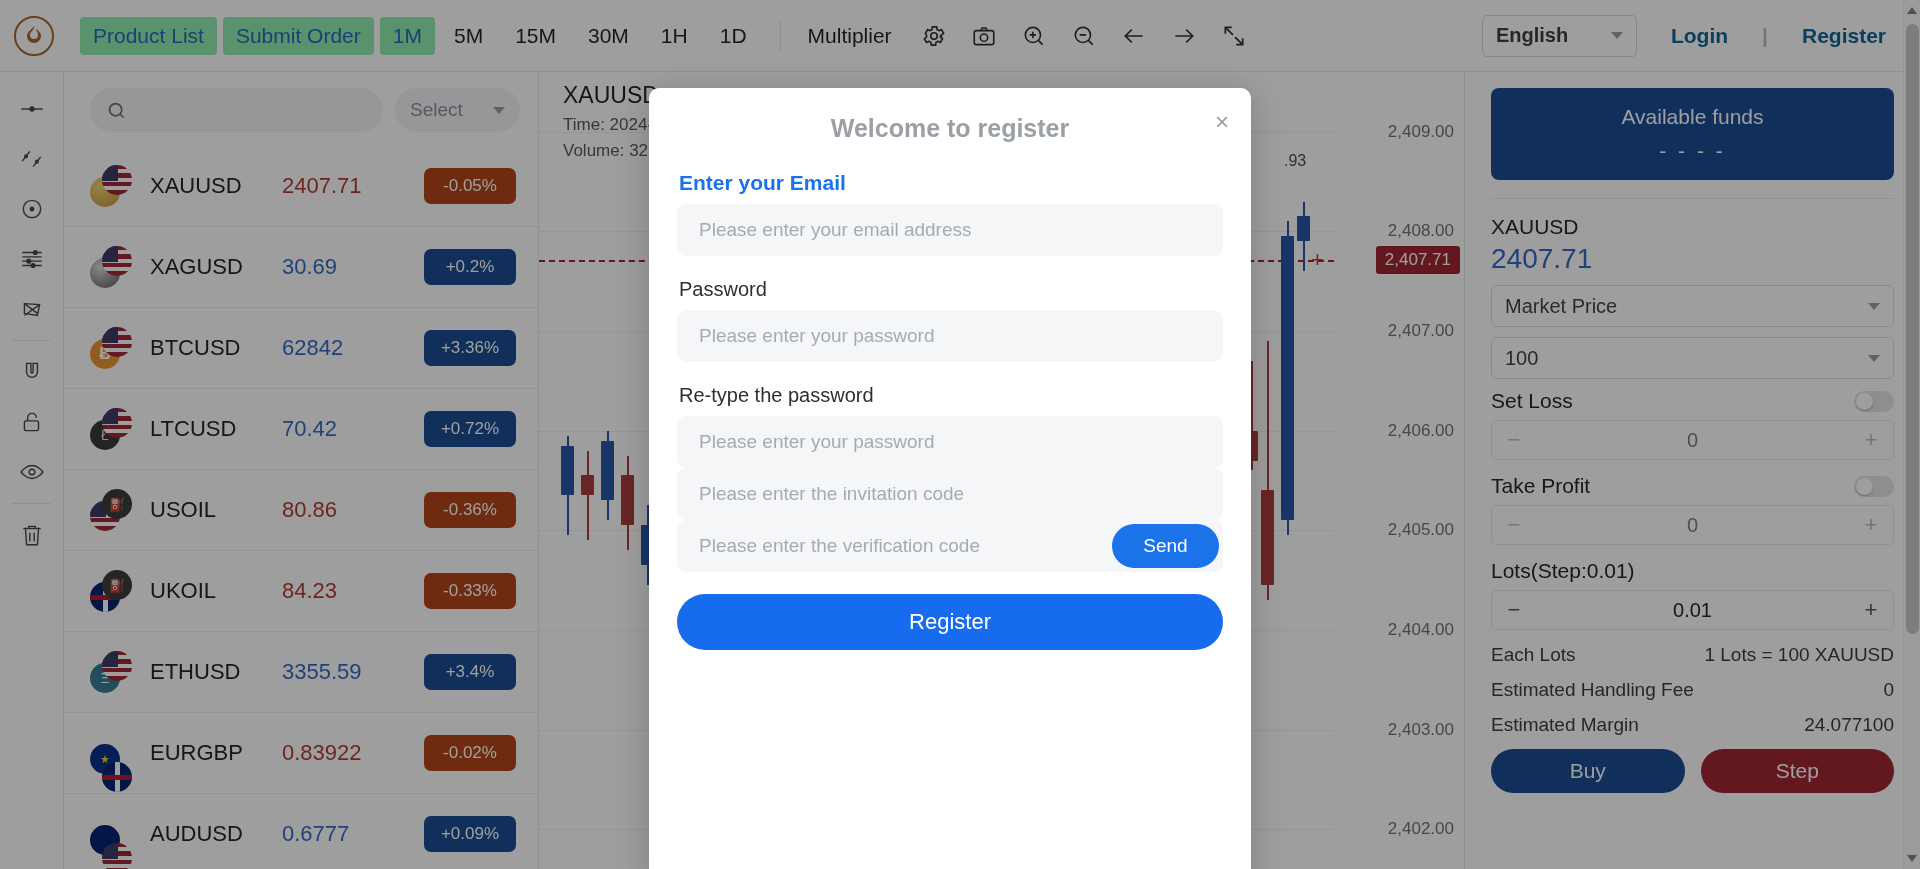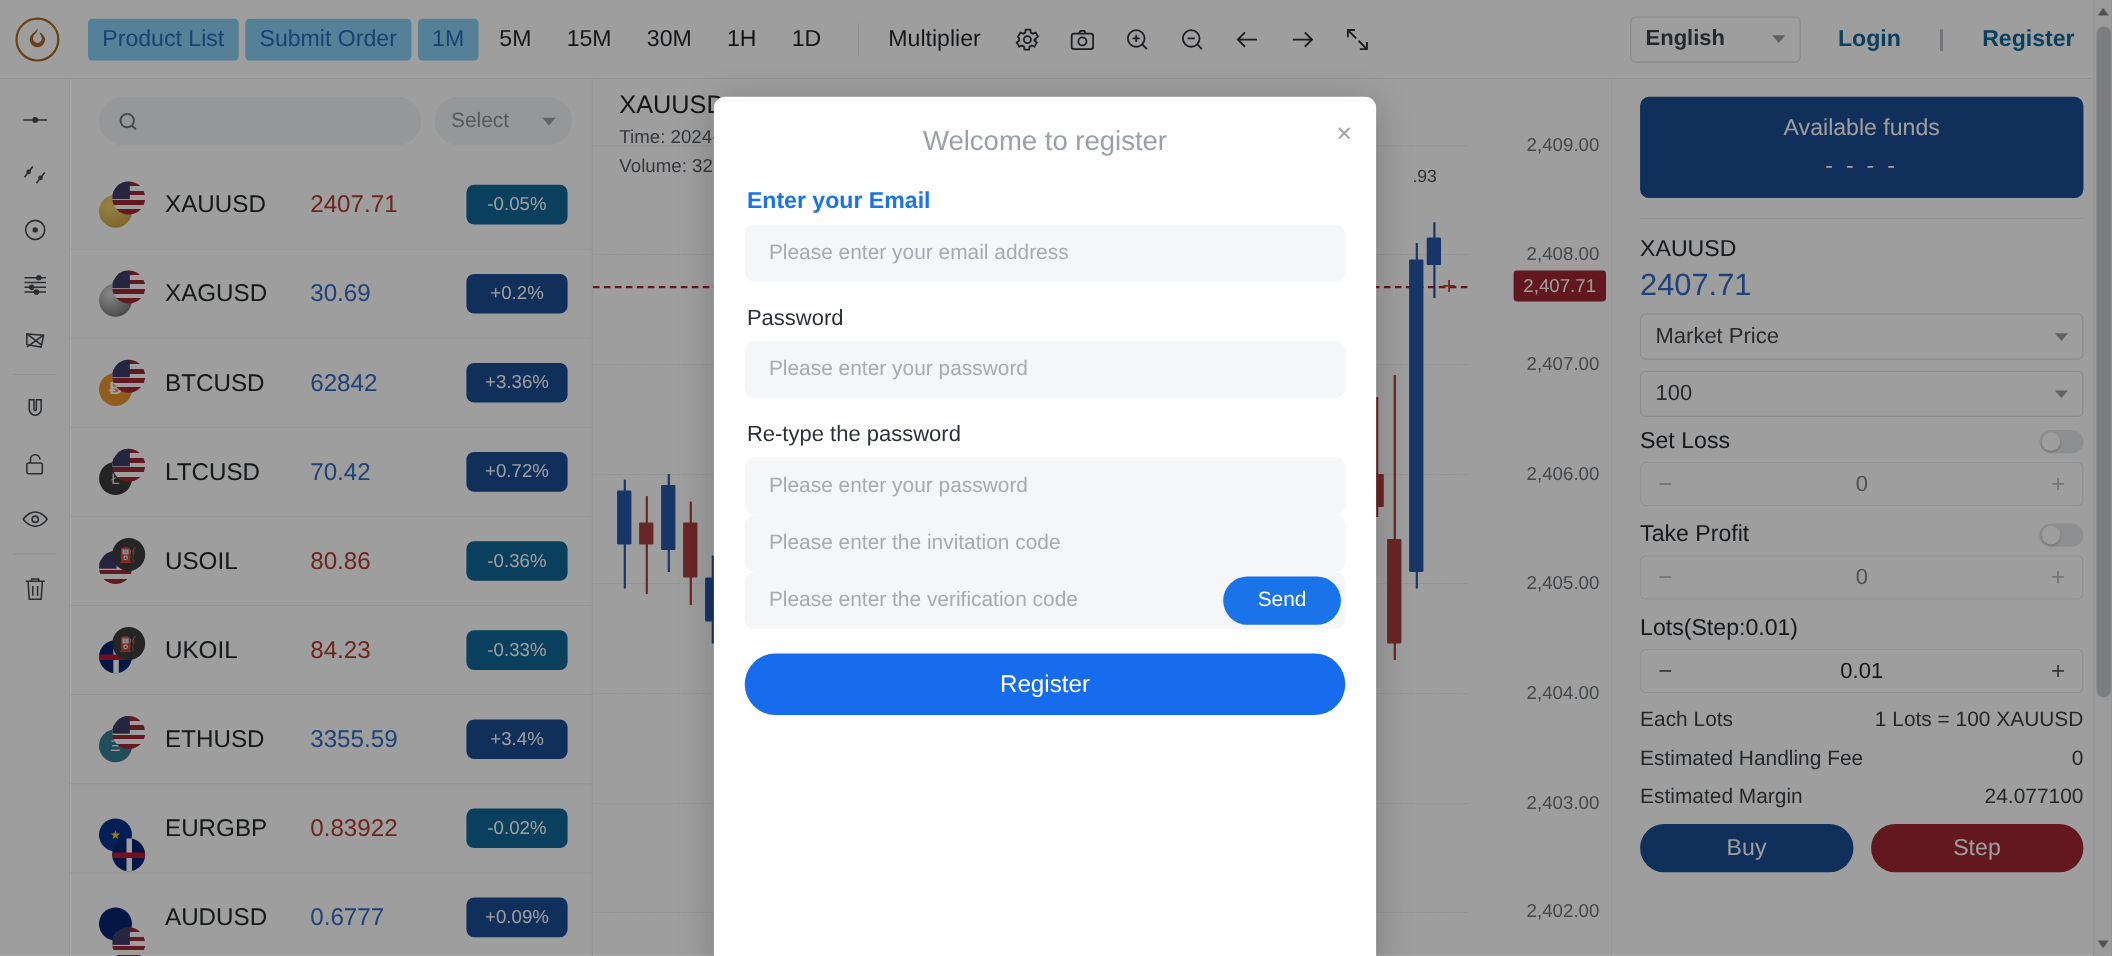--- a/index.html
+++ b/index.html
@@ -19,21 +19,21 @@
     display:flex; align-items:center; border-bottom:1px solid #e8eaee;
     background:#fff; padding-left:14px;
   }
   .logo { width:40px; height:40px; border-radius:50%; border:2px solid #b5651d;
     display:flex; align-items:center; justify-content:center; margin-right:26px; flex:none; }
   .logo svg { width:24px; height:24px; }
   .tb-btn {
     font-size:21px; color:#1f2328; padding:7px 13px; border-radius:4px;
     margin-right:6px; white-space:nowrap; cursor:pointer;
   }
-  .tb-btn.hl { background:#7dd3fc; color:#2668c9; }
+  .tb-btn.hl { background:#86efac; color:#2668c9; }
   .tb-sep { width:1px; height:30px; background:#e2e5ea; margin:0 14px; }
   .tb-icon { width:46px; height:46px; display:flex; align-items:center; justify-content:center;
     cursor:pointer; color:#2c3136; margin-right:4px; }
   .tb-icon svg { width:26px; height:26px; }
   .topbar-right { margin-left:auto; display:flex; align-items:center; padding-right:34px;font-weight:bold; }
   .lang-select {
     width:155px; height:42px; border:1px solid #d7dade; border-radius:5px;
     display:flex; align-items:center; justify-content:space-between;
     padding:0 13px; font-size:20px; color:#3b4045; cursor:pointer;
   }
@@ -67,21 +67,21 @@
   .flags { position:relative; width:46px; height:42px; flex:none; margin-right:14px; }
   .flag-a, .flag-b { position:absolute; width:30px; height:30px; border-radius:50%;
      overflow:hidden; background:#ddd; }
   .flag-a { left:0; top:12px; }
   .flag-b { left:12px; top:0; }
   .sym { font-size:22px; color:#222629; width:132px; flex:none; }
   .prc { font-size:22px; flex:1; }
   .prc.up { color:#2b6cd4; } .prc.down { color:#c0392b; }
   .badge { width:92px; height:36px; border-radius:7px; display:flex; align-items:center;
      justify-content:center; font-size:17px; color:#fff; flex:none; }
-  .badge.up { background:#134ca0; } .badge.down { background:#0369a1; }
+  .badge.up { background:#134ca0; } .badge.down { background:#c2410c; }
 
   
   .f-us { background:linear-gradient(#b22234 0 14%, #fff 14% 28%, #b22234 28% 42%,
           #fff 42% 56%, #b22234 56% 70%, #fff 70% 84%, #b22234 84% 100%); position:relative; }
   .f-us::after { content:''; position:absolute; left:0; top:0; width:52%; height:54%; background:#3c3b6e; }
   .f-gb { background:#00247d; position:relative; }
   .f-gb::before { content:''; position:absolute; left:50%; top:0; width:5px; height:100%;
        margin-left:-2.5px; background:#fff; }
   .f-gb::after { content:''; position:absolute; top:50%; left:0; width:100%; height:5px;
        margin-top:-2.5px; background:#cf142b; }
@@ -163,21 +163,21 @@
      border-left:5px solid transparent;border-right:5px solid transparent; }
   .vscroll .ar.up { top:7px; border-bottom:7px solid #7e8488; }
   .vscroll .ar.dn { bottom:7px; border-top:7px solid #7e8488; }
 
   
   .modal-wrap { position:absolute; inset:0; display:flex; align-items:flex-start;
      justify-content:center; pointer-events:none; }
   .modal { pointer-events:auto; position:absolute; left:649px; top:88px;
      width:602px; height:800px; background:#fff; border-radius:10px;
      box-shadow:0 6px 34px rgba(0,0,0,.20); padding:0 28px; }
-  .modal-title { text-align:center; font-size:25px; color:#9aa0a6; padding:26px 0 6px 0; }
+  .modal-title { text-align:center; font-size:25px; color:#9aa0a6; padding:26px 0 6px 0;font-weight:bold; }
   .modal-close { position:absolute; right:22px; top:22px; font-size:24px; color:#9aa0a6;
      cursor:pointer; line-height:1; }
   .m-lbl { font-size:20px; color:#2b3036; margin:22px 0 9px 2px; }
   .m-lbl.accent { color:#1a73e8; font-weight:bold; font-size:21px; }
   .m-field { height:52px; background:#f5f6f7; border-radius:9px; display:flex;
      align-items:center; padding:0 22px; }
   .m-field input { border:none; background:transparent; outline:none; width:100%;
      font-size:19px; font-family:inherit; color:#333; }
   .m-field input::placeholder { color:#a6abb1; }
   .m-field.withbtn { padding-right:4px; }

